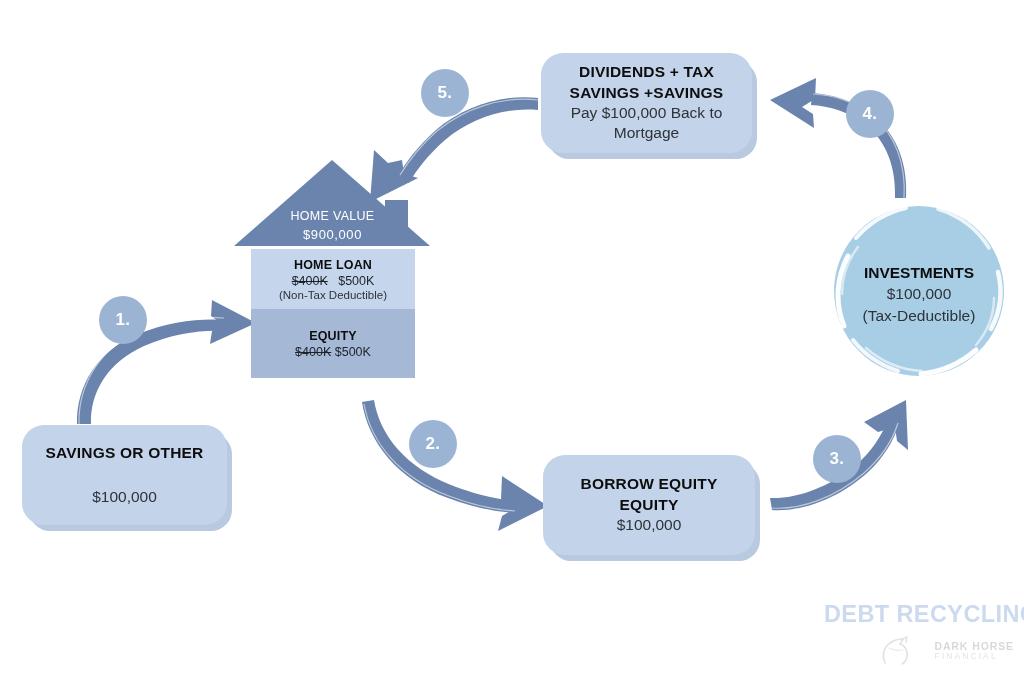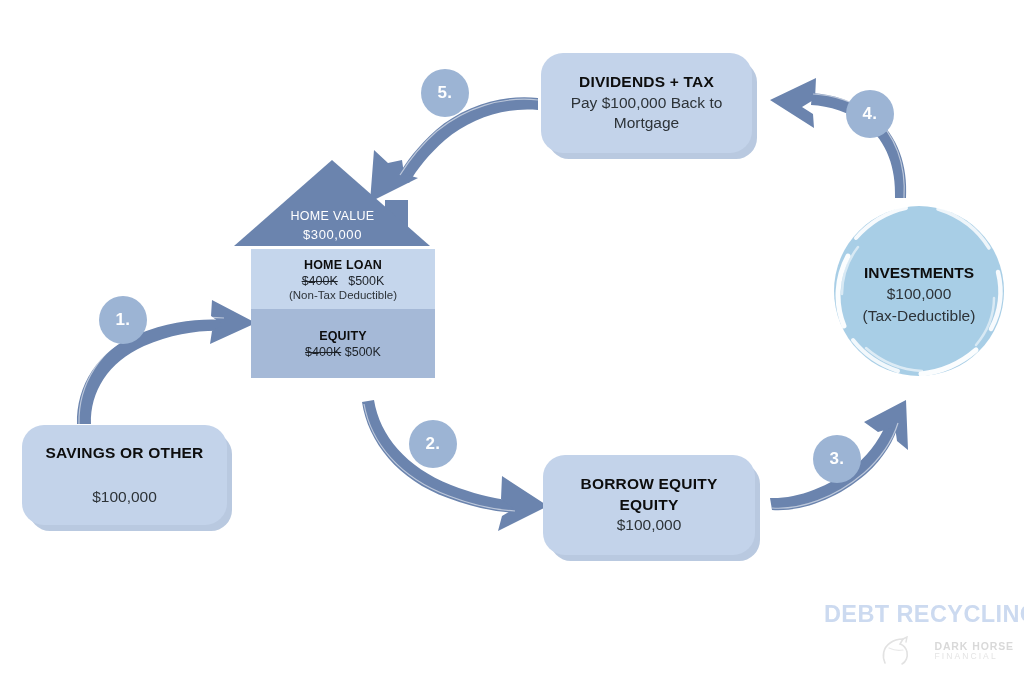--- a/index.html
+++ b/index.html
@@ -72,21 +72,21 @@
   }
   #circle-investments .ttl { font-weight: bold; color: #0d0d0d; font-size: 15.5px; line-height: 1.36; }
   #circle-investments .sub { color: #2d3338; font-size: 15.5px; line-height: 1.36; }
 
   
   #house { position: absolute; left: 225px; top: 155px; width: 215px; height: 230px; z-index: 5; }
   #house .roof-svg { position: absolute; left: 0; top: 0; }
   .house-band {
     position: absolute;
     left: 26px;
-    width: 184px;
+    width: 164px;
     display: flex;
     flex-direction: column;
     align-items: center;
     justify-content: center;
     text-align: center;
     box-sizing: border-box;
   }
   #band-loan   { top: 94px;  height: 60px; background: #c5d6ec; }
   #band-equity { top: 154px; height: 69px; background: #a5b9d7; }
   .house-band .ttl { font-weight: bold; color: #0d0d0d; font-size: 12.5px; letter-spacing: .2px; }
@@ -215,21 +215,21 @@
   <div class="step-badge" id="badge-5">
     <span>5.</span>
   </div>
 
   <div id="house">
     <svg class="roof-svg" width="215" height="100" viewBox="0 0 215 100">
       <rect x="160" y="45" width="23" height="46" fill="#6b84ae"></rect>
       <path d="M107 5 L 205 91 L 9 91 Z" fill="#6b84ae"></path>
     </svg>
     <div class="roof-label" id="roof-title">HOME VALUE</div>
-    <div class="roof-label" id="roof-value">$300,000</div>
+    <div class="roof-label" id="roof-value">$900,000</div>
 
     <div class="house-band" id="band-loan">
       <div class="ttl">HOME LOAN</div>
       <div class="val">
         <span class="strike">$400K</span>
         &nbsp;
         <span>$500K</span>
       </div>
       <div class="note">(Non-Tax Deductible)</div>
     </div>
@@ -249,20 +249,21 @@
   </div>
 
   <div class="box" id="box-borrow">
     <div class="ttl">BORROW EQUITY</div>
     <div class="ttl">EQUITY</div>
     <div class="sub">$100,000</div>
   </div>
 
   <div class="box" id="box-dividends">
     <div class="ttl">DIVIDENDS + TAX</div>
+    <div class="ttl">SAVINGS +SAVINGS</div>
     <div class="sub">Pay $100,000 Back to</div>
     <div class="sub">Mortgage</div>
   </div>
 
   <div id="circle-investments">
     <svg width="186" height="186" viewBox="0 0 186 186">
       <circle cx="93" cy="93" r="85" fill="#a8cee6"></circle>
 
       <g stroke="#ffffff" fill="none" stroke-linecap="round">
         <path d="M22 58 C 10 80, 9 106, 18 128" stroke-width="5" opacity=".95"></path>

